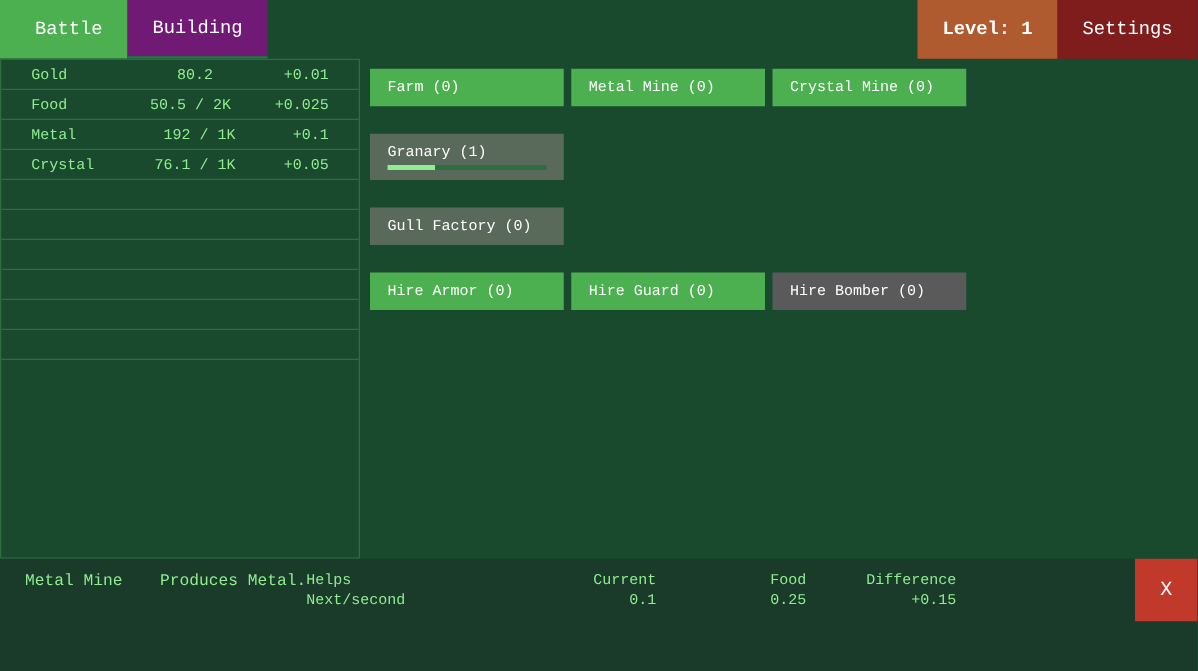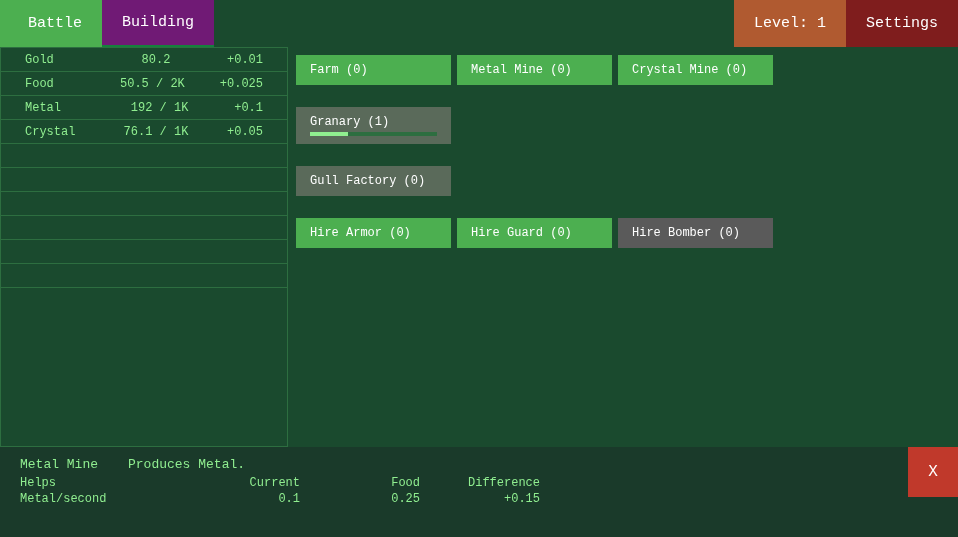--- a/index.html
+++ b/index.html
@@ -38,20 +38,21 @@
     }
     .level-display {
       margin-left: auto;
       background-color: #b05a30;
       color: white;
       padding: 0 20px;
       display: flex;
       align-items: center;
       font-size: 15px;
       font-family: 'Courier New', monospace;
+      font-weight: bold;
     }
     .settings-btn {
       background-color: #7f1d1d;
       color: white;
       padding: 0 20px;
       display: flex;
       align-items: center;
       font-size: 15px;
       font-family: 'Courier New', monospace;
       cursor: pointer;
@@ -102,21 +103,21 @@
       gap: 6px;
       margin-bottom: 6px;
     }
 
     
     .info-panel {
       background-color: #1a3a2a;
       padding: 10px 20px;
       height: 90px;
       display: flex;
-      flex-direction: column;
+      flex-direction: row;
       justify-content: flex-start;
       position: relative;
     }
     .info-title {
       display: flex;
       gap: 30px;
       font-size: 13px;
       color: #90ee90;
       margin-bottom: 4px;
     }
@@ -225,20 +226,20 @@
     <span>Produces Metal.</span>
   </div>
   <div class="info-table">
     <div class="info-table-header">
       <span class="col-label">Helps</span>
       <span class="col-current">Current</span>
       <span class="col-next">Food</span>
       <span class="col-diff">Difference</span>
     </div>
     <div class="info-table-row">
-      <span class="col-label">Metal/second</span>
+      <span class="col-label">Next/second</span>
       <span class="col-current">0.1</span>
       <span class="col-next">0.25</span>
       <span class="col-diff">+0.15</span>
     </div>
   </div>
   <button class="x-btn">X</button>
 </div>
 
 </body></html>

